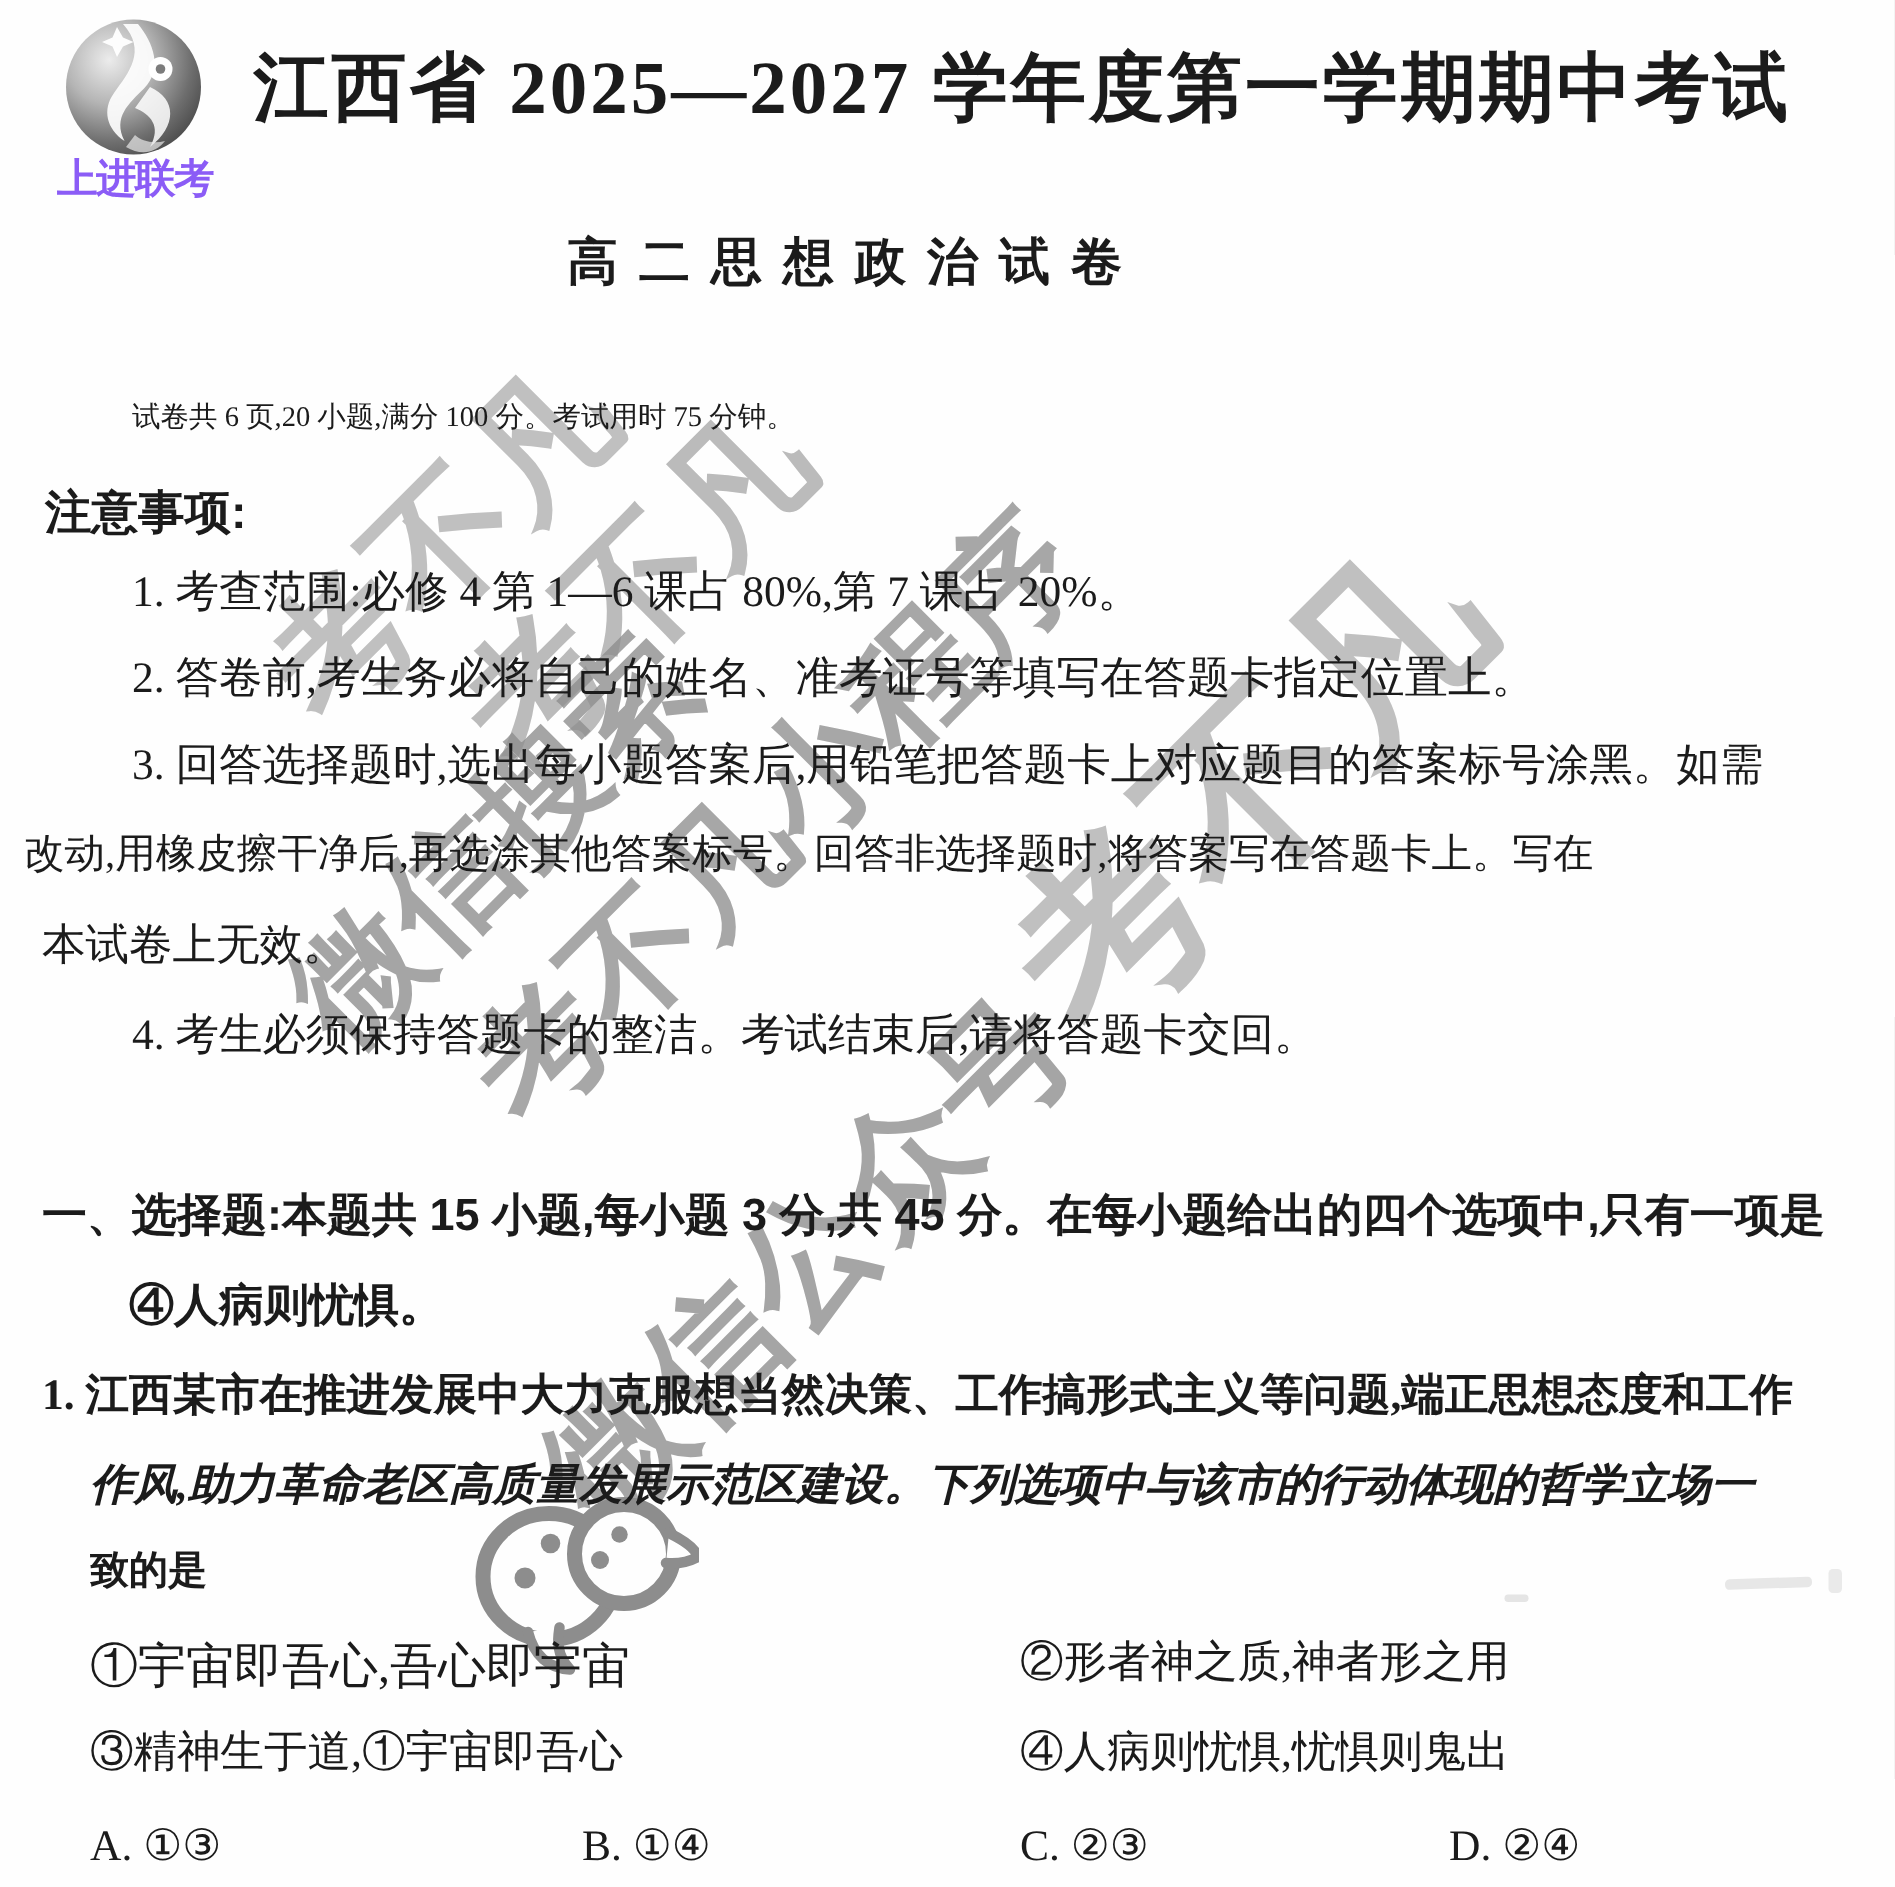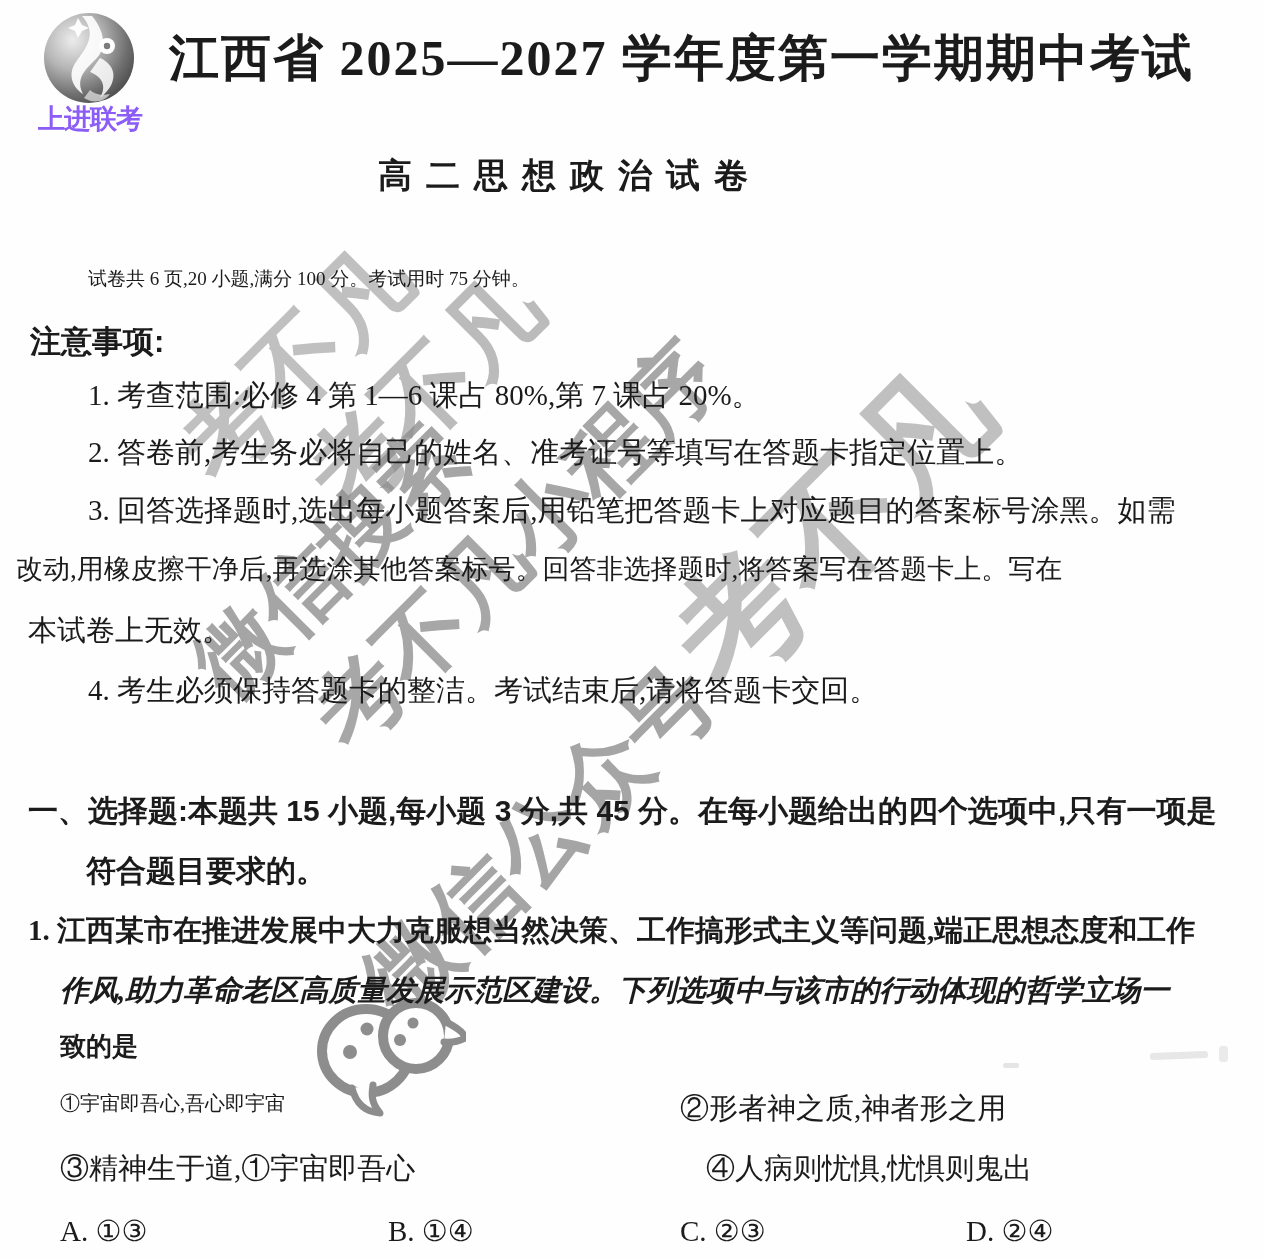--- a/index.html
+++ b/index.html
@@ -32,24 +32,24 @@
   .i3c{top:614px;left:28px;font-size:29px;}
   .i4{top:674px;left:88px;font-size:29px;}
 
   .s1{top:794px;left:28px;font-size:30px;}
   .s2{top:854px;left:86px;font-size:30px;}
 
   .q1a{top:914px;left:28px;font-size:29px;}
   .q1b{top:974px;left:60px;font-size:29px;font-style:italic;}
   .q1c{top:1034px;left:60px;font-size:26px;font-family:Liberation Mono, monospace;}
 
-  .c1{top:1092px;left:60px;font-size:20px;}
+  .c1{top:1092px;left:60px;font-size:32px;}
   .c2{top:1092px;left:680px;font-size:29px;}
   .c3{top:1152px;left:60px;font-size:29px;}
-  .c4{top:1152px;left:680px;font-size:29px;margin-left:26px;}
+  .c4{top:1152px;left:680px;font-size:29px;}
 
   .ansA{top:1215px;left:60px;font-size:29px;}
   .ansB{top:1215px;left:388px;font-size:29px;}
   .ansC{top:1215px;left:680px;font-size:29px;}
   .ansD{top:1215px;left:966px;font-size:29px;}
 
   
   .wm{
     position:absolute;
     font-family:"Liberation Sans", sans-serif;
@@ -139,21 +139,21 @@
 
     <div class="abs notice-h sansb">注意事项:</div>
     <div class="abs i1 serif">1. 考查范围:必修 4 第 1—6 课占 80%,第 7 课占 20%。</div>
     <div class="abs i2 serif">2. 答卷前,考生务必将自己的姓名、准考证号等填写在答题卡指定位置上。</div>
     <div class="abs i3a serif">3. 回答选择题时,选出每小题答案后,用铅笔把答题卡上对应题目的答案标号涂黑。如需</div>
     <div class="abs i3b serif">改动,用橡皮擦干净后,再选涂其他答案标号。回答非选择题时,将答案写在答题卡上。写在</div>
     <div class="abs i3c serif">本试卷上无效。</div>
     <div class="abs i4 serif">4. 考生必须保持答题卡的整洁。考试结束后,请将答题卡交回。</div>
 
     <div class="abs s1 sansb">一、选择题:本题共 15 小题,每小题 3 分,共 45 分。在每小题给出的四个选项中,只有一项是</div>
-    <div class="abs s2 sansb">符合题目要求的。</div>
+    <div class="abs s2 sansb">④人病则忧惧。</div>
 
     <div class="abs q1a qtext">1. 江西某市在推进发展中大力克服想当然决策、工作搞形式主义等问题,端正思想态度和工作</div>
     <div class="abs q1b qtext">作风,助力革命老区高质量发展示范区建设。下列选项中与该市的行动体现的哲学立场一</div>
     <div class="abs q1c qtext">致的是</div>
 
     <div class="abs c1 serif">①宇宙即吾心,吾心即宇宙</div>
     <div class="abs c2 serif">②形者神之质,神者形之用</div>
     <div class="abs c3 serif">③精神生于道,①宇宙即吾心</div>
     <div class="abs c4 serif">④人病则忧惧,忧惧则鬼出</div>
 

